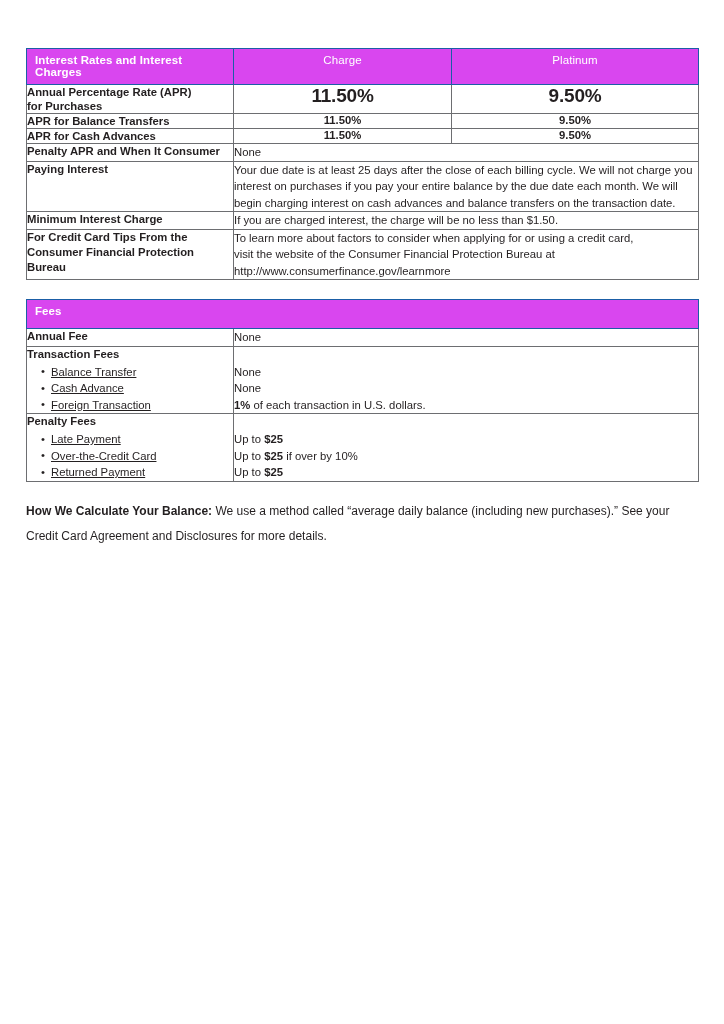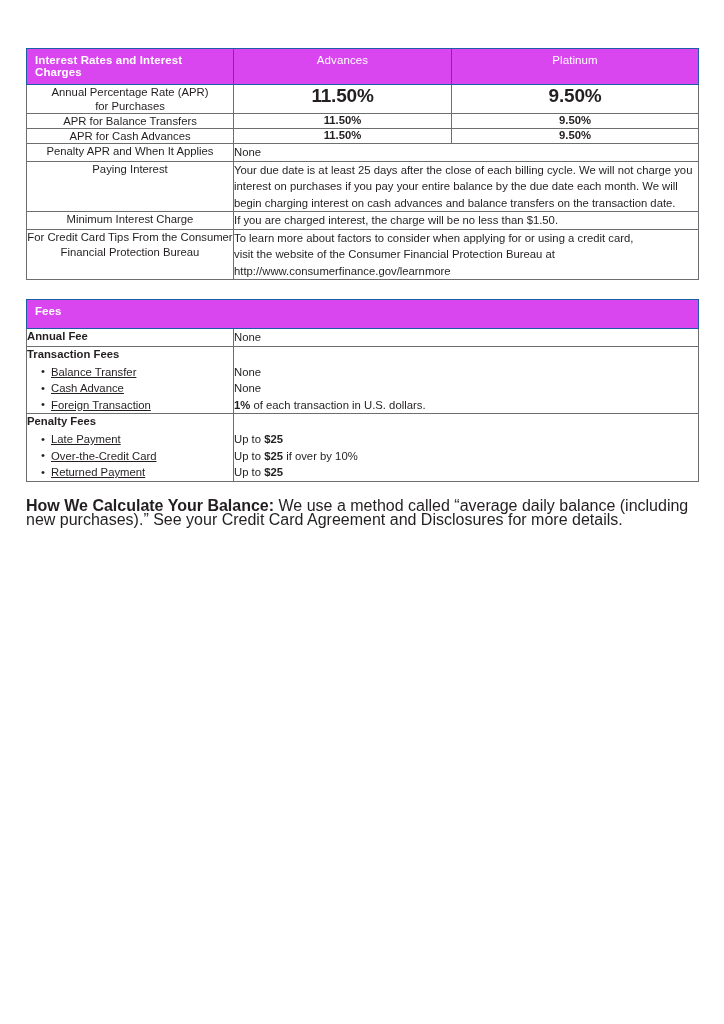--- a/index.html
+++ b/index.html
@@ -48,25 +48,24 @@
   }
   .hdr-band td.ctr {
     text-align: center;
     font-weight: normal;
     font-size: 11.5px;
     border-left: 1px solid #ffffff;
   }
 
   
   .lbl {
-    font-weight: normal;
+    font-weight: bold;
     font-size: 11.3px;
     line-height: 14px;
     padding: 6px 8px 7px 8px;
-    text-align: center;
   }
   .val-lg {
     text-align: center;
     font-weight: bold;
     font-size: 19px;
     padding: 10px 4px 8px 4px;
     letter-spacing: -.2px;
   }
   .val-sm {
     text-align: center;
@@ -110,43 +109,43 @@
     font-size: 11.3px;
     line-height: 16.5px;
     padding: 7px 10px 8px 9px;
   }
   .fee-val .spacer { display: block; height: 17px; }
   .fee-val b { font-weight: bold; }
 
   
   .notes {
     margin-top: 17px;
-    font-size: 16px;
-    line-height: 14px;
+    font-size: 12px;
+    line-height: 25px;
     width: 665px;
   }
   .notes b { font-weight: bold; }
   .gap-table { height: 19px; }
 </style>
 </head>
 <body>
 
 <div class="page">
 
   <div style="height:48px"></div>
   <table class="disclosure-table">
     <colgroup>
       <col style="width:207px">
       <col style="width:218px">
       <col style="width:247px">
     </colgroup>
     <tbody>
       <tr class="hdr-band">
         <td>Interest Rates and Interest Charges</td>
-        <td class="ctr">Advances</td>
+        <td class="ctr">Charge</td>
         <td class="ctr">Platinum</td>
       </tr>
 
       <tr>
         <td class="lbl" style="white-space:pre-line">Annual Percentage Rate (APR)
 for Purchases</td>
         <td class="val-lg">11.50%</td>
         <td class="val-lg">9.50%</td>
       </tr>
 
@@ -156,21 +155,21 @@
         <td class="val-sm">9.50%</td>
       </tr>
 
       <tr>
         <td class="lbl">APR for Cash Advances</td>
         <td class="val-sm">11.50%</td>
         <td class="val-sm">9.50%</td>
       </tr>
 
       <tr>
-        <td class="lbl">Penalty APR and When It Applies</td>
+        <td class="lbl">Penalty APR and When It Consumer</td>
         <td class="body-txt" colspan="2">None</td>
       </tr>
 
       <tr>
         <td class="lbl">Paying Interest</td>
         <td class="body-txt" colspan="2">Your due date is at least 25 days after the close of each billing cycle. We will not charge you interest on purchases if you pay your entire balance by the due date each month. We will begin charging interest on cash advances and balance transfers on the transaction date.</td>
       </tr>
 
       <tr>
         <td class="lbl">Minimum Interest Charge</td>

